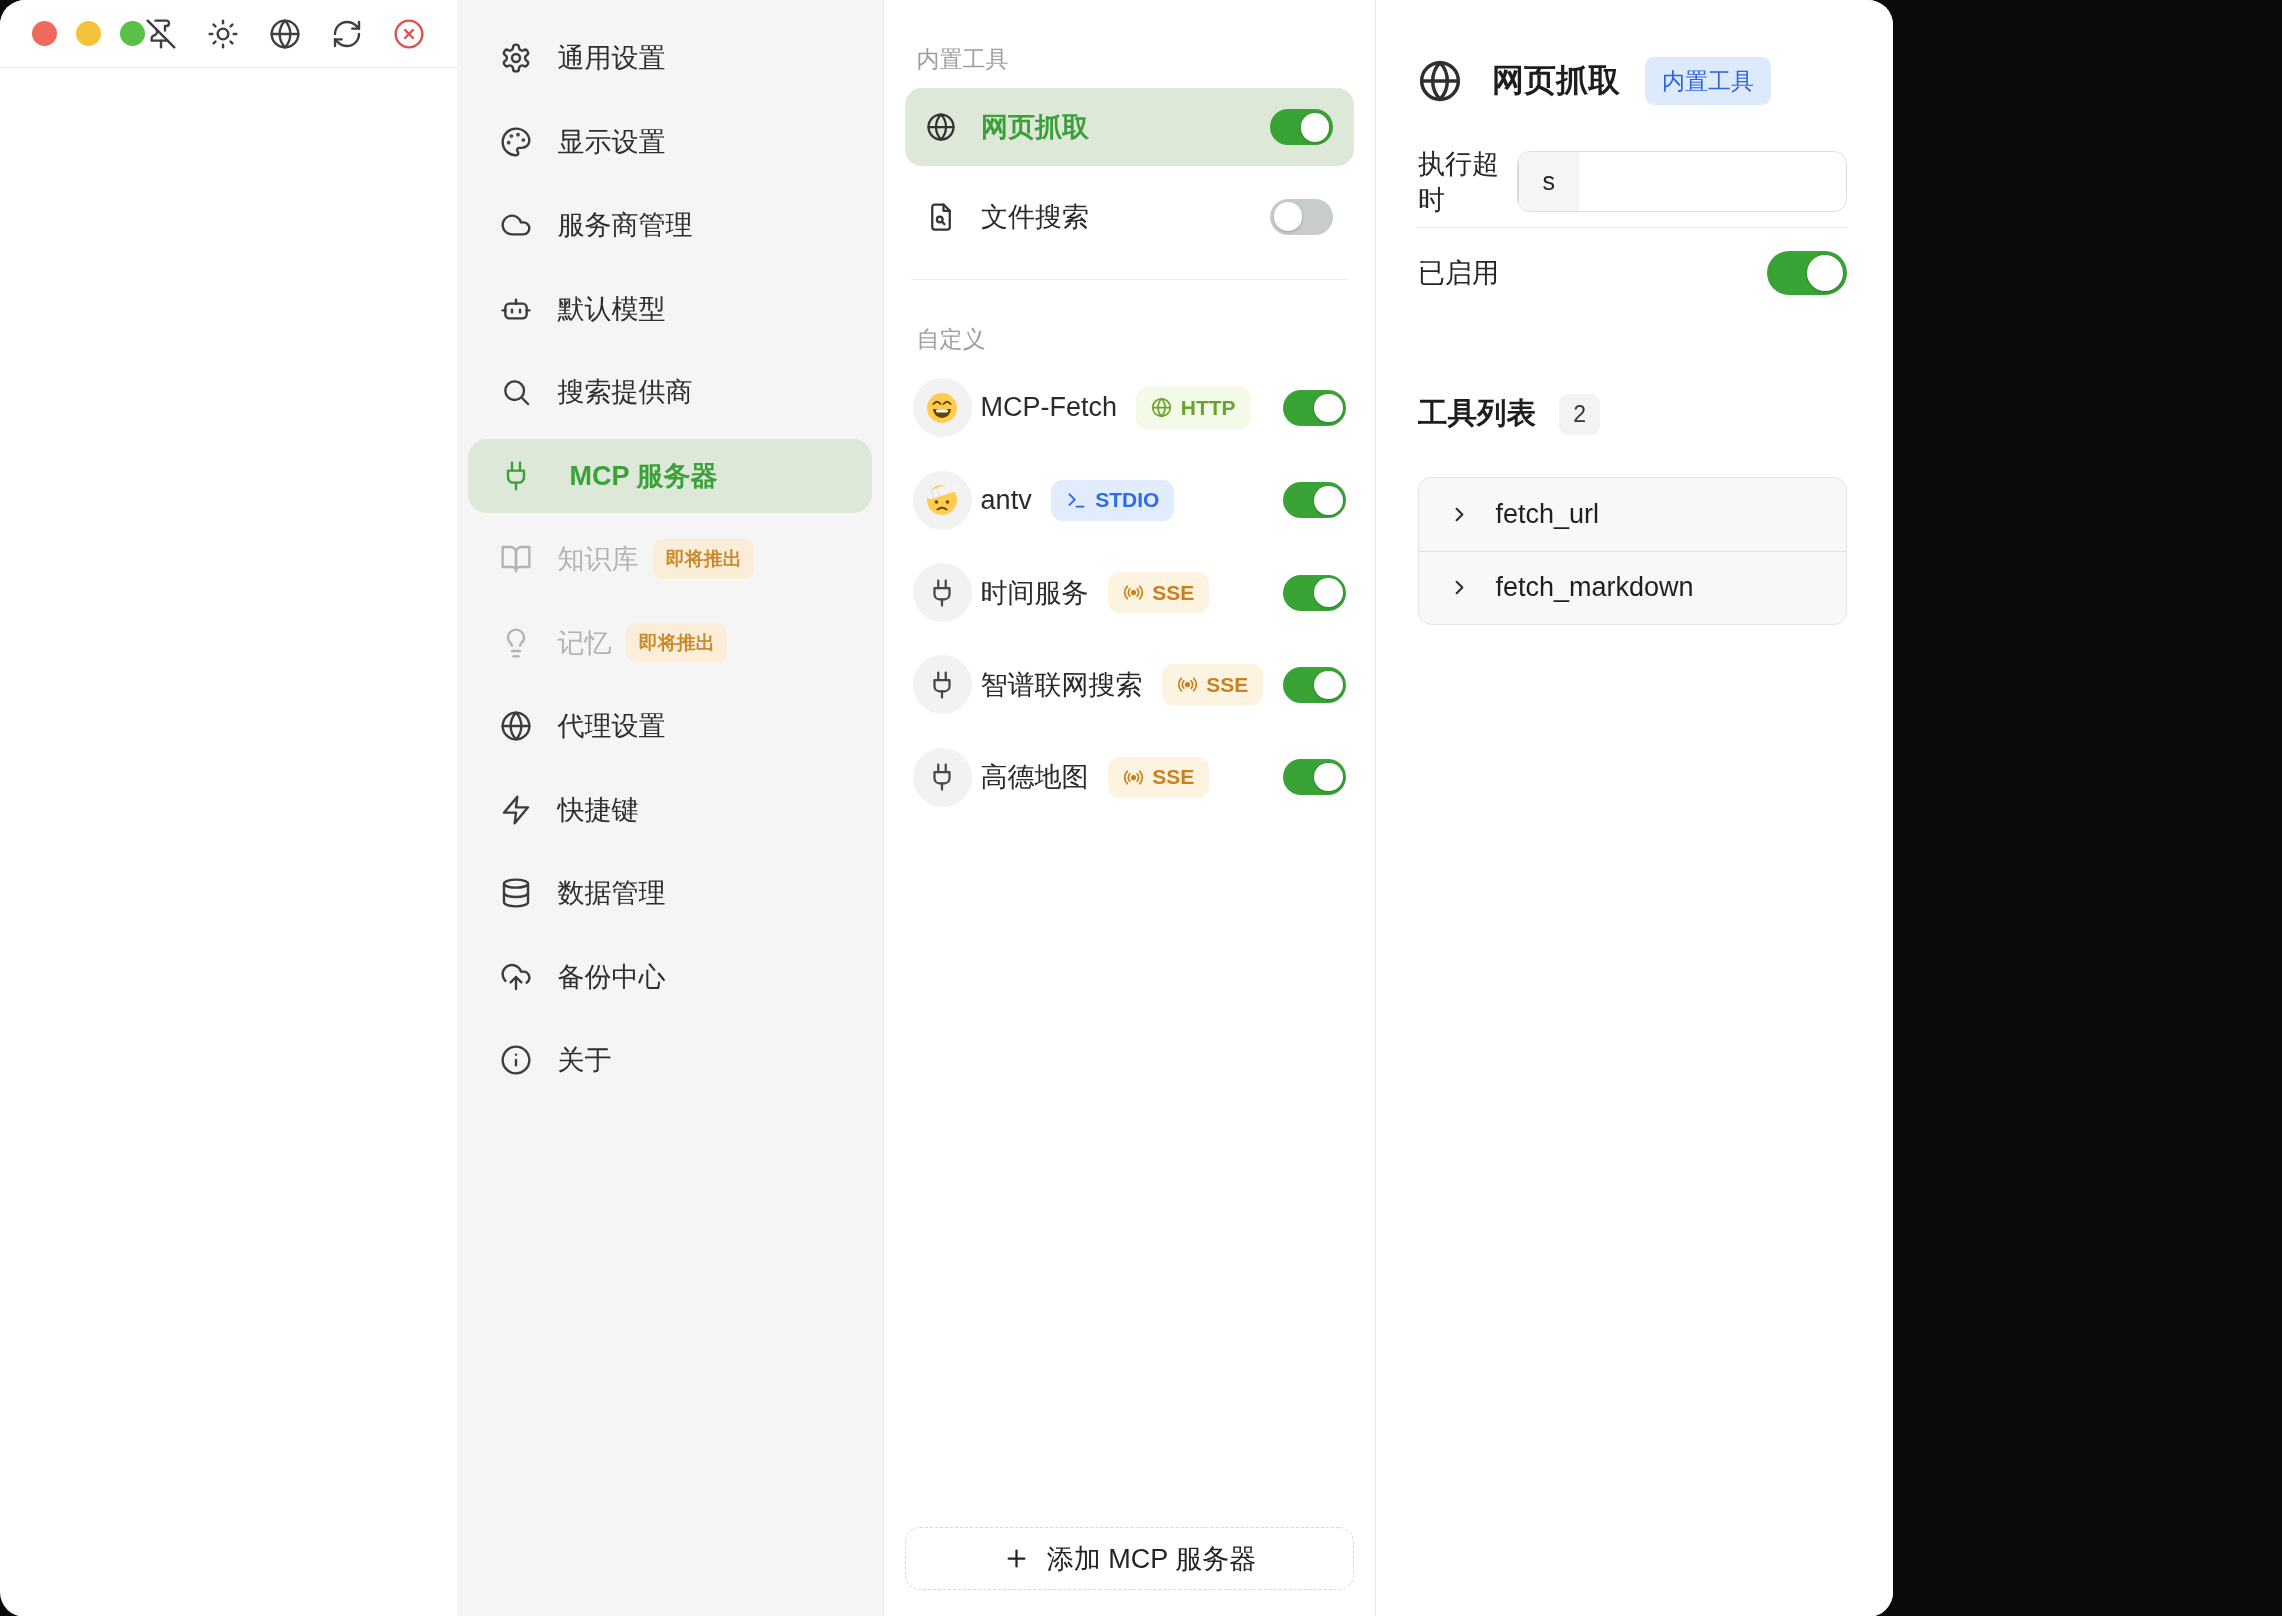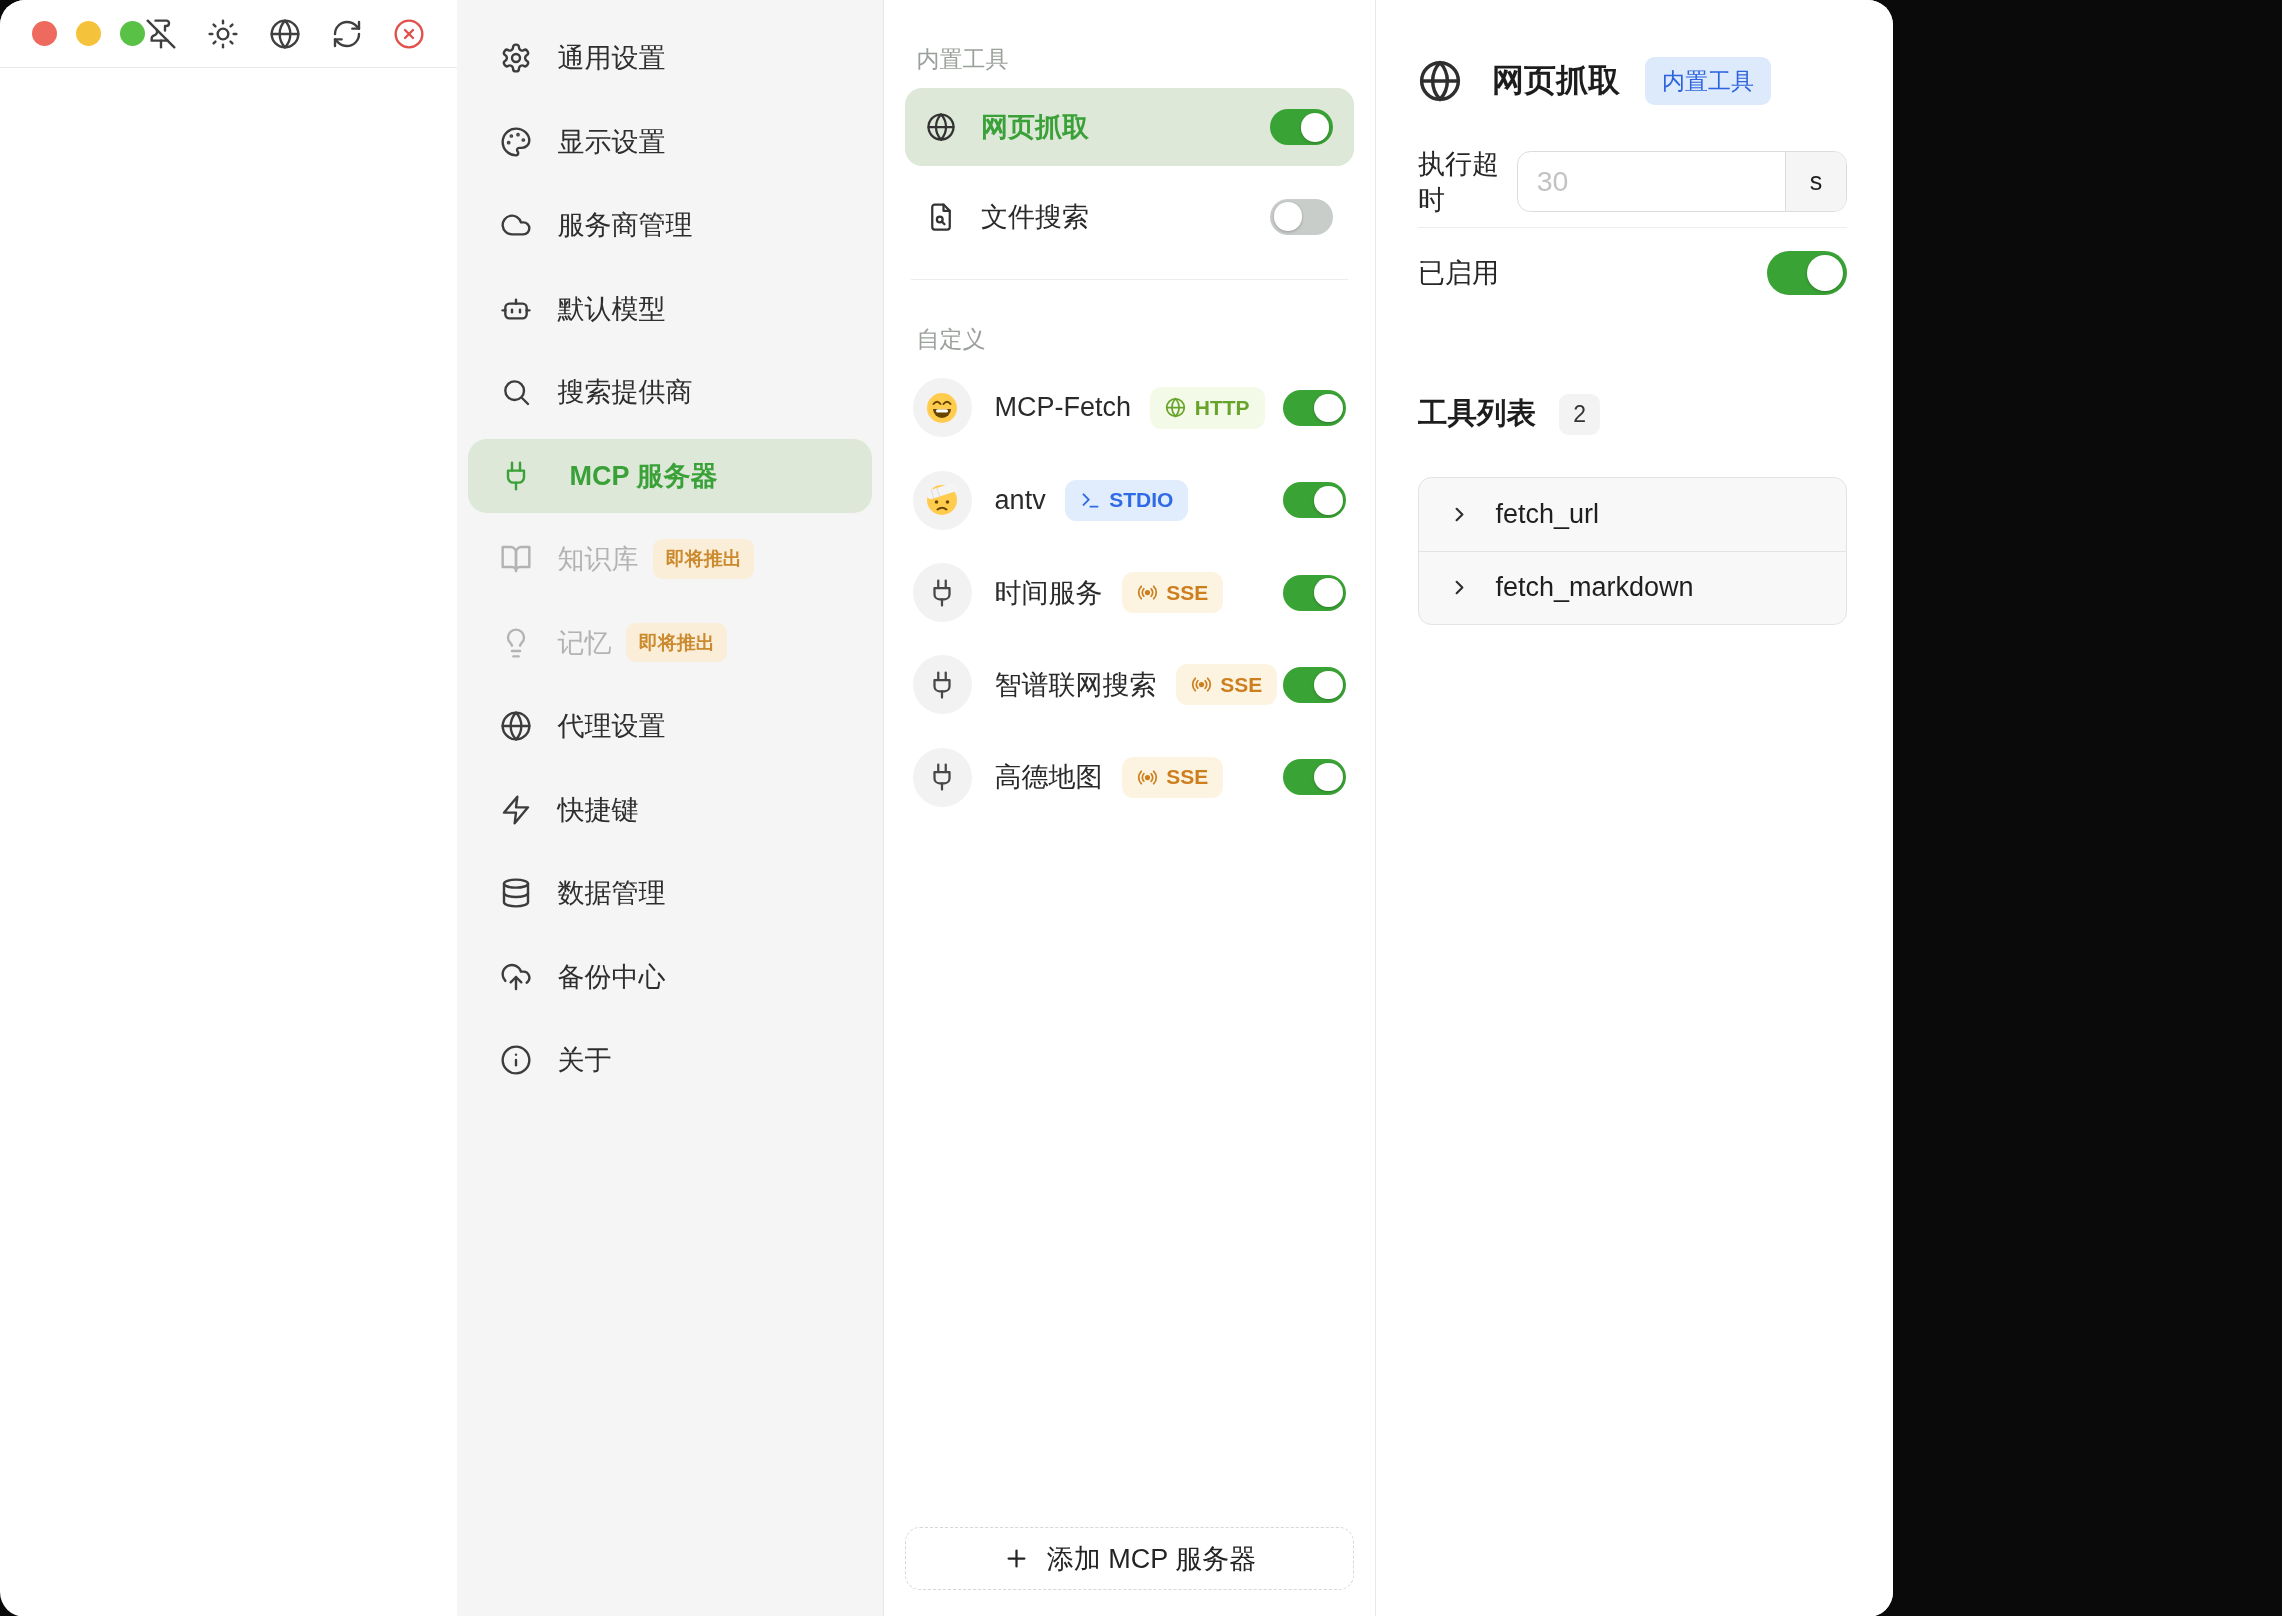--- a/index.html
+++ b/index.html
@@ -48,21 +48,21 @@
   .spacer{ flex:1; }
   .panel-divider{ border:none; border-top:1px solid #ececec; margin:23px 5.7px 0; }
 
   .crow{ height:78px; display:flex; align-items:center; padding:0 7.6px; cursor:pointer; }
   .crow{ margin-top:14.3px; }
   .crow:first-of-type{ margin-top:13.3px; }
   .avatar{ width:59px; height:59px; border-radius:50%; background:#f1f2f1; display:flex;
            align-items:center; justify-content:center; flex:0 0 59px; }
   .avatar svg{ width:36px; height:36px; }
   .avatar .plug-ic{ width:30px; height:30px; color:#474747; }
-  .crow .rname{ margin-left:23px; font-size:27px; color:#2a2a2a; white-space:nowrap; }
+  .crow .rname{ margin-left:9px; font-size:27px; color:#2a2a2a; white-space:nowrap; }
 
   .tbadge{ display:flex; align-items:center; gap:8.6px; font-size:21px; font-weight:bold;
            padding:8.6px 15px; border-radius:11.4px; margin-left:19px; white-space:nowrap; }
   .tbadge svg{ width:21px; height:21px; }
   .tbadge.http{ background:#f4fae8; color:#68a42b; }
   .tbadge.stdio{ background:#e1edfd; color:#2e6be5; }
   .tbadge.sse{ background:#fdf3e1; color:#cd7f1e; }
 
   .toggle{ width:63px; height:36px; border-radius:18px; background:#c9cdc9; position:relative;
            flex:0 0 63px; cursor:pointer; }
@@ -509,21 +509,20 @@
               <path d="M2 12h20"></path>
           </svg>
         </span>
         <span class="main-title">网页抓取</span>
         <span class="builtin-badge">内置工具</span>
       </div>
 
       <div class="setting-row row-timeout">
         <span class="setting-label">执行超时</span>
         <div class="input-group">
-          <input type="text" value="" placeholder="30" style="">
           <span class="input-suffix">s</span>
         </div>
       </div>
 
       <hr class="main-divider">
 
       <div class="setting-row row-enabled">
         <span class="setting-label">已启用</span>
         <div class="toggle big on">
             <div class="knob"></div>

